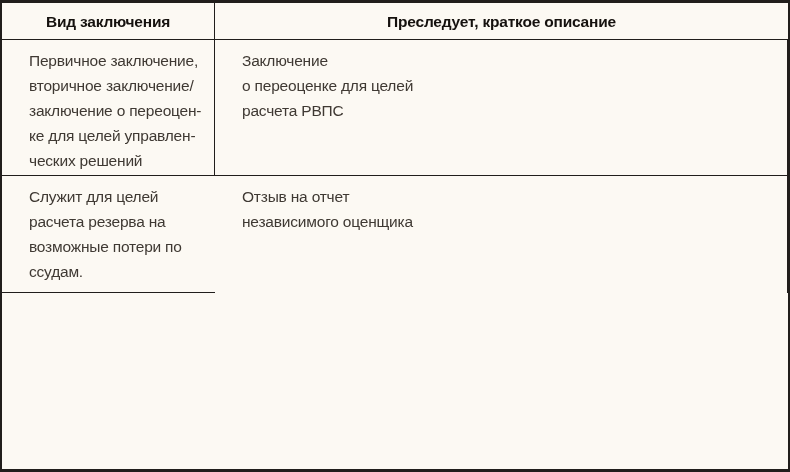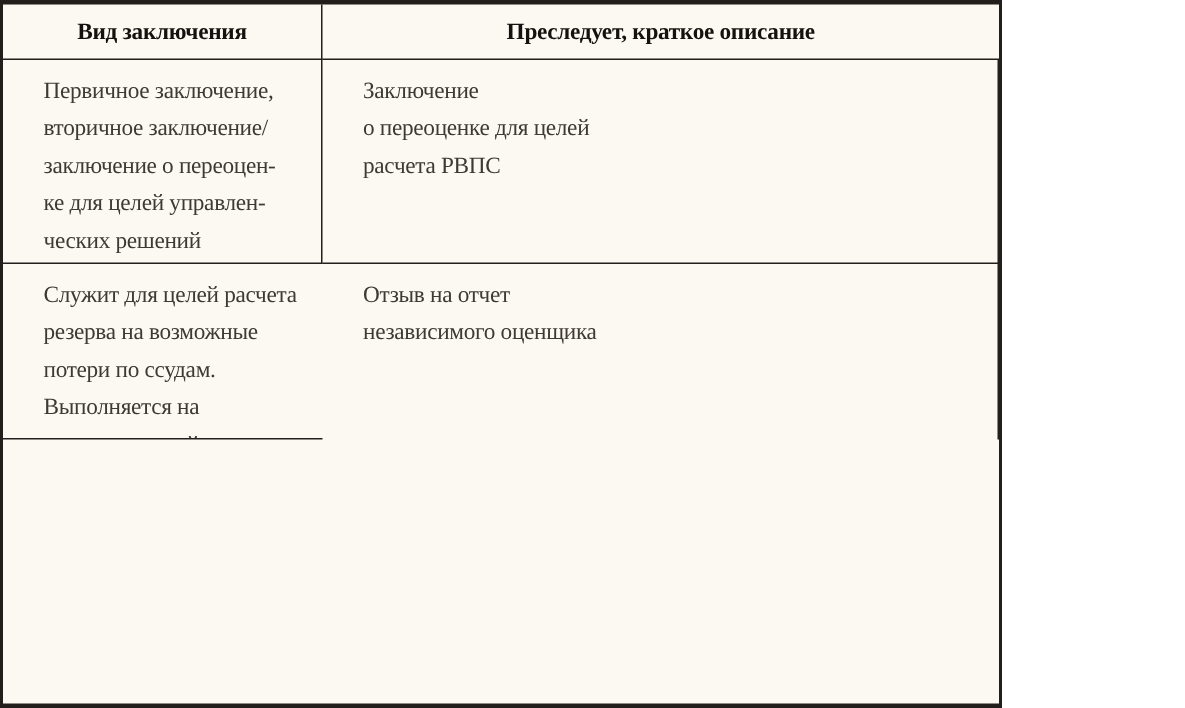--- a/index.html
+++ b/index.html
@@ -7,33 +7,32 @@
     --border: #211e1b;
     --text: #3f3933;
     --header-text: #15110e;
   }
   * { margin: 0; padding: 0; box-sizing: border-box; }
   html, body {
     background: #ffffff;
     font-family: "Liberation Sans", "DejaVu Sans", sans-serif;
   }
   .table-wrap {
-    width: 668px;
+    width: 790px;
     height: 472px;
     background: var(--bg);
     border: solid var(--border);
     border-width: 3px 2px 3px 2px;
     display: grid;
     grid-template-columns: 213px 1fr;
     grid-template-rows: 37px 136px 117px 88px 1fr;
     color: var(--text);
     font-size: 15.5px;
     line-height: 25px;
     letter-spacing: -0.2px;
-    font-family: Liberation Serif, serif;
   }
   .cell {
     border-right: 1.5px solid var(--border);
     border-bottom: 1.5px solid var(--border);
     overflow: hidden;
   }
   .cell.col-right { border-right: none; }
   .cell.row-last { border-bottom: none; }
   .cell.header {
     display: flex;

